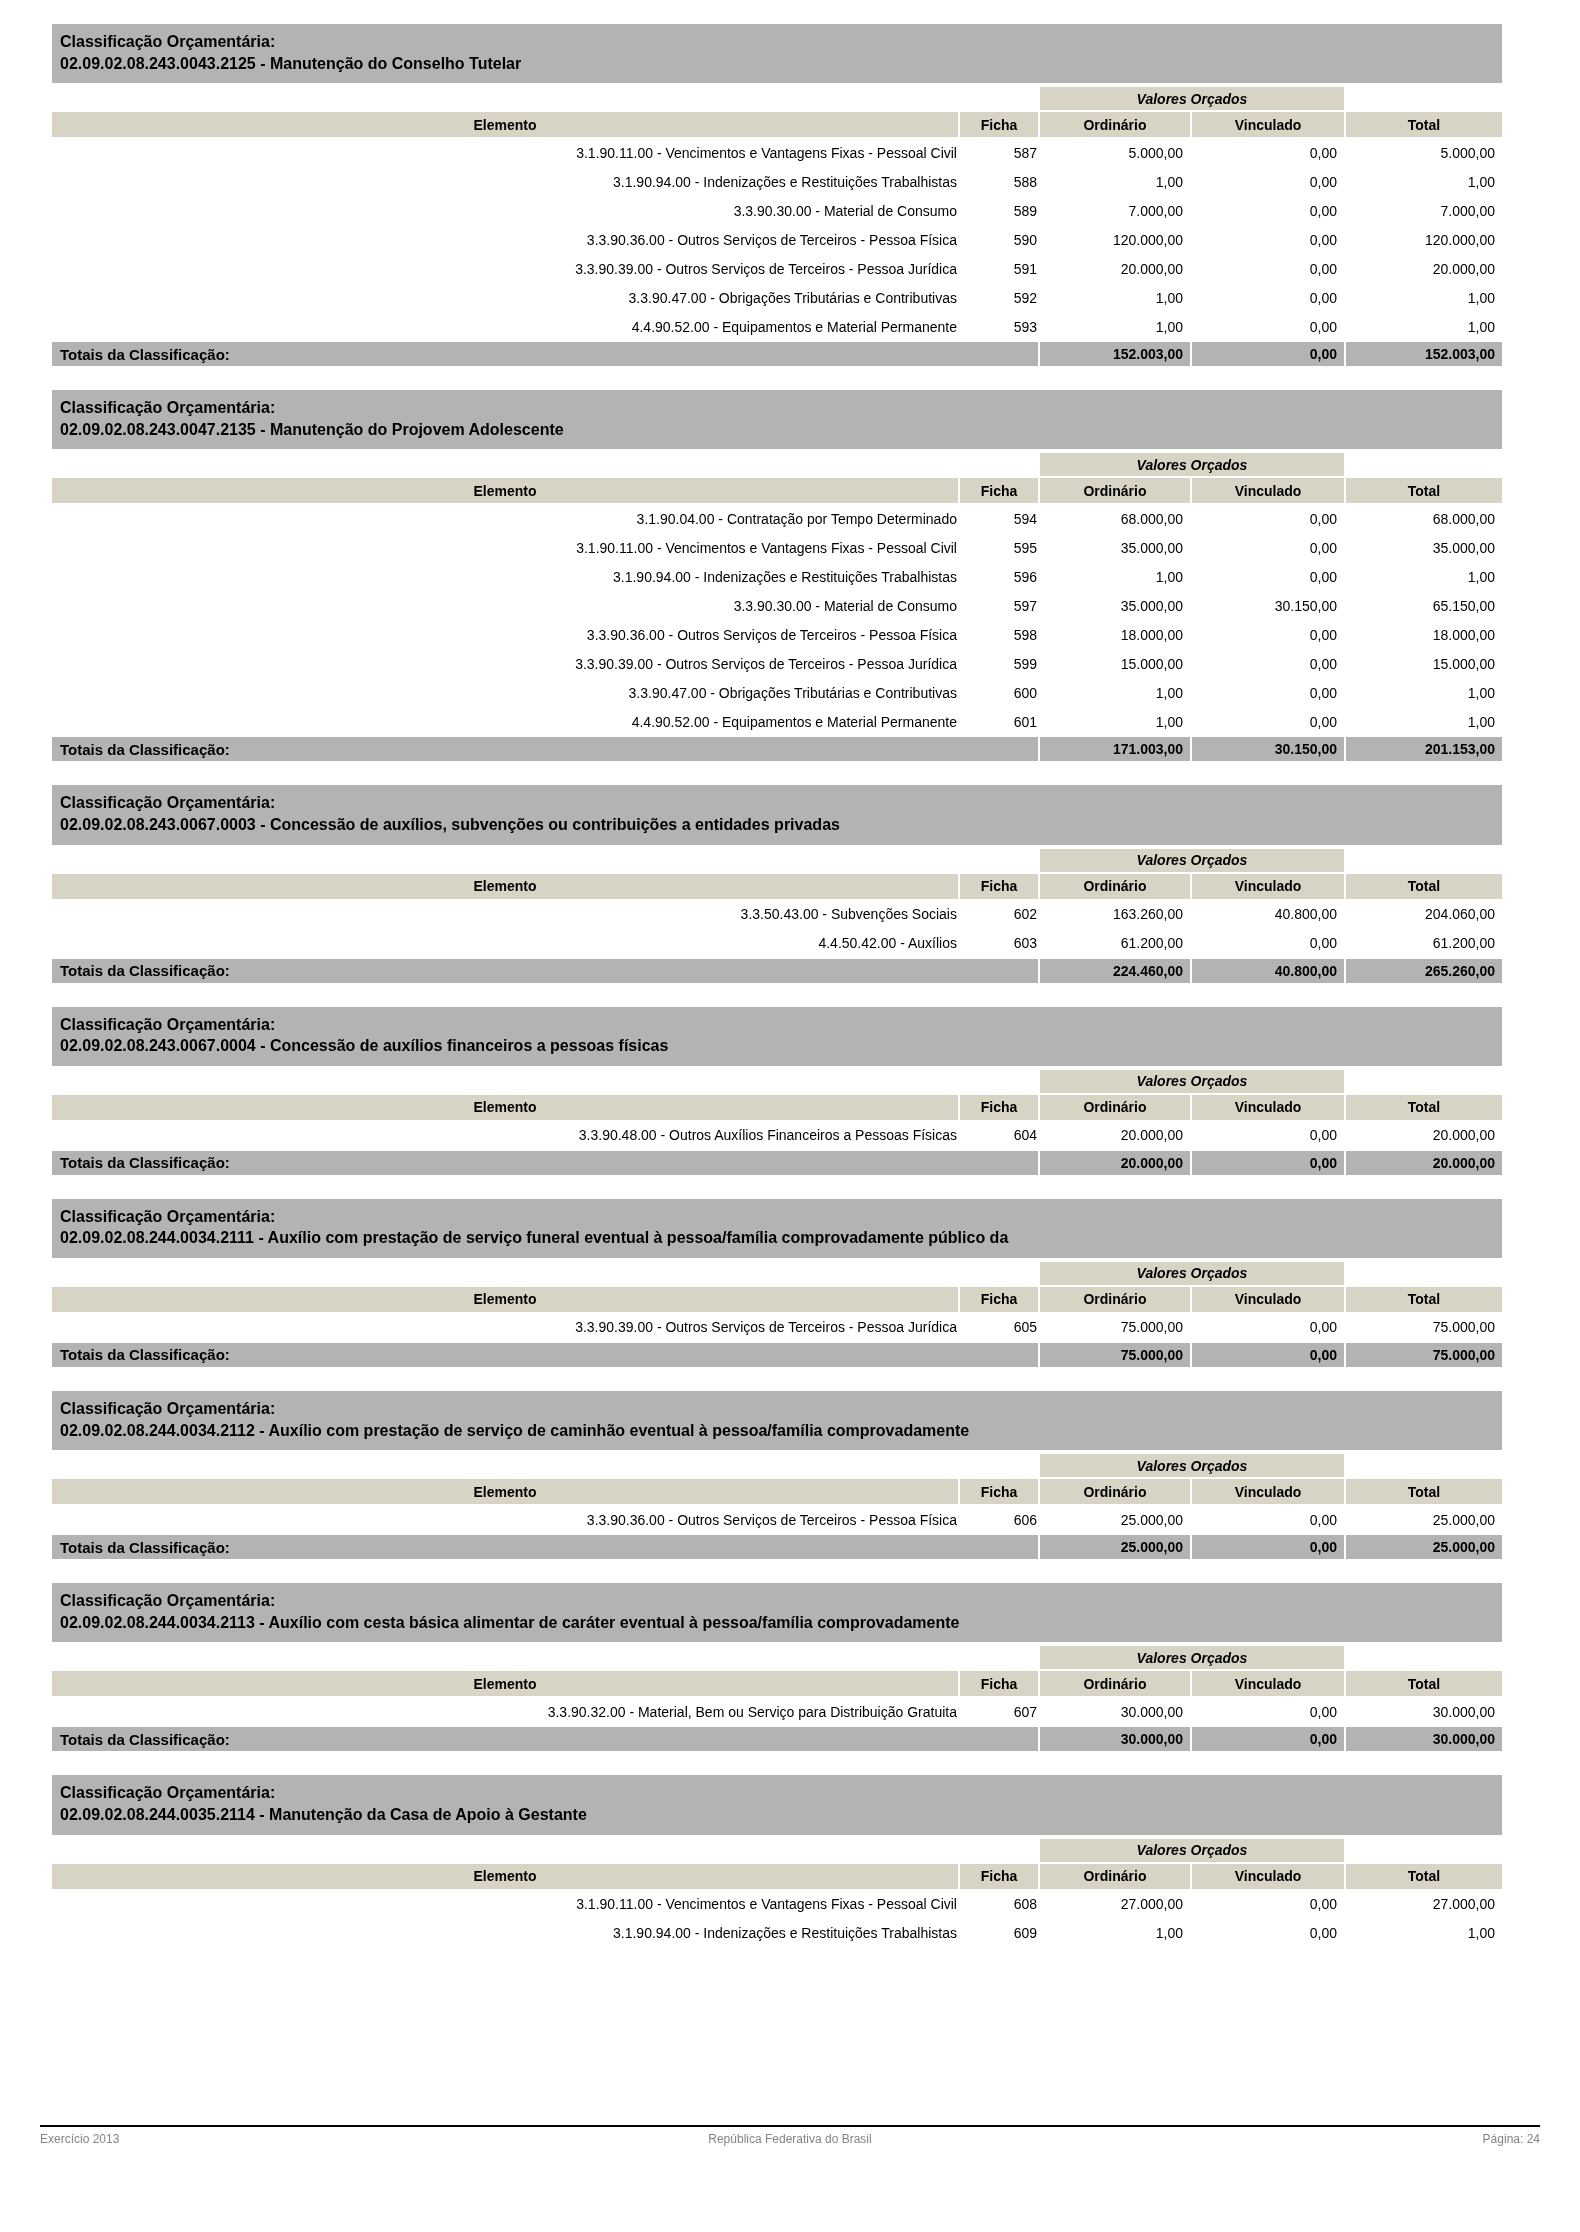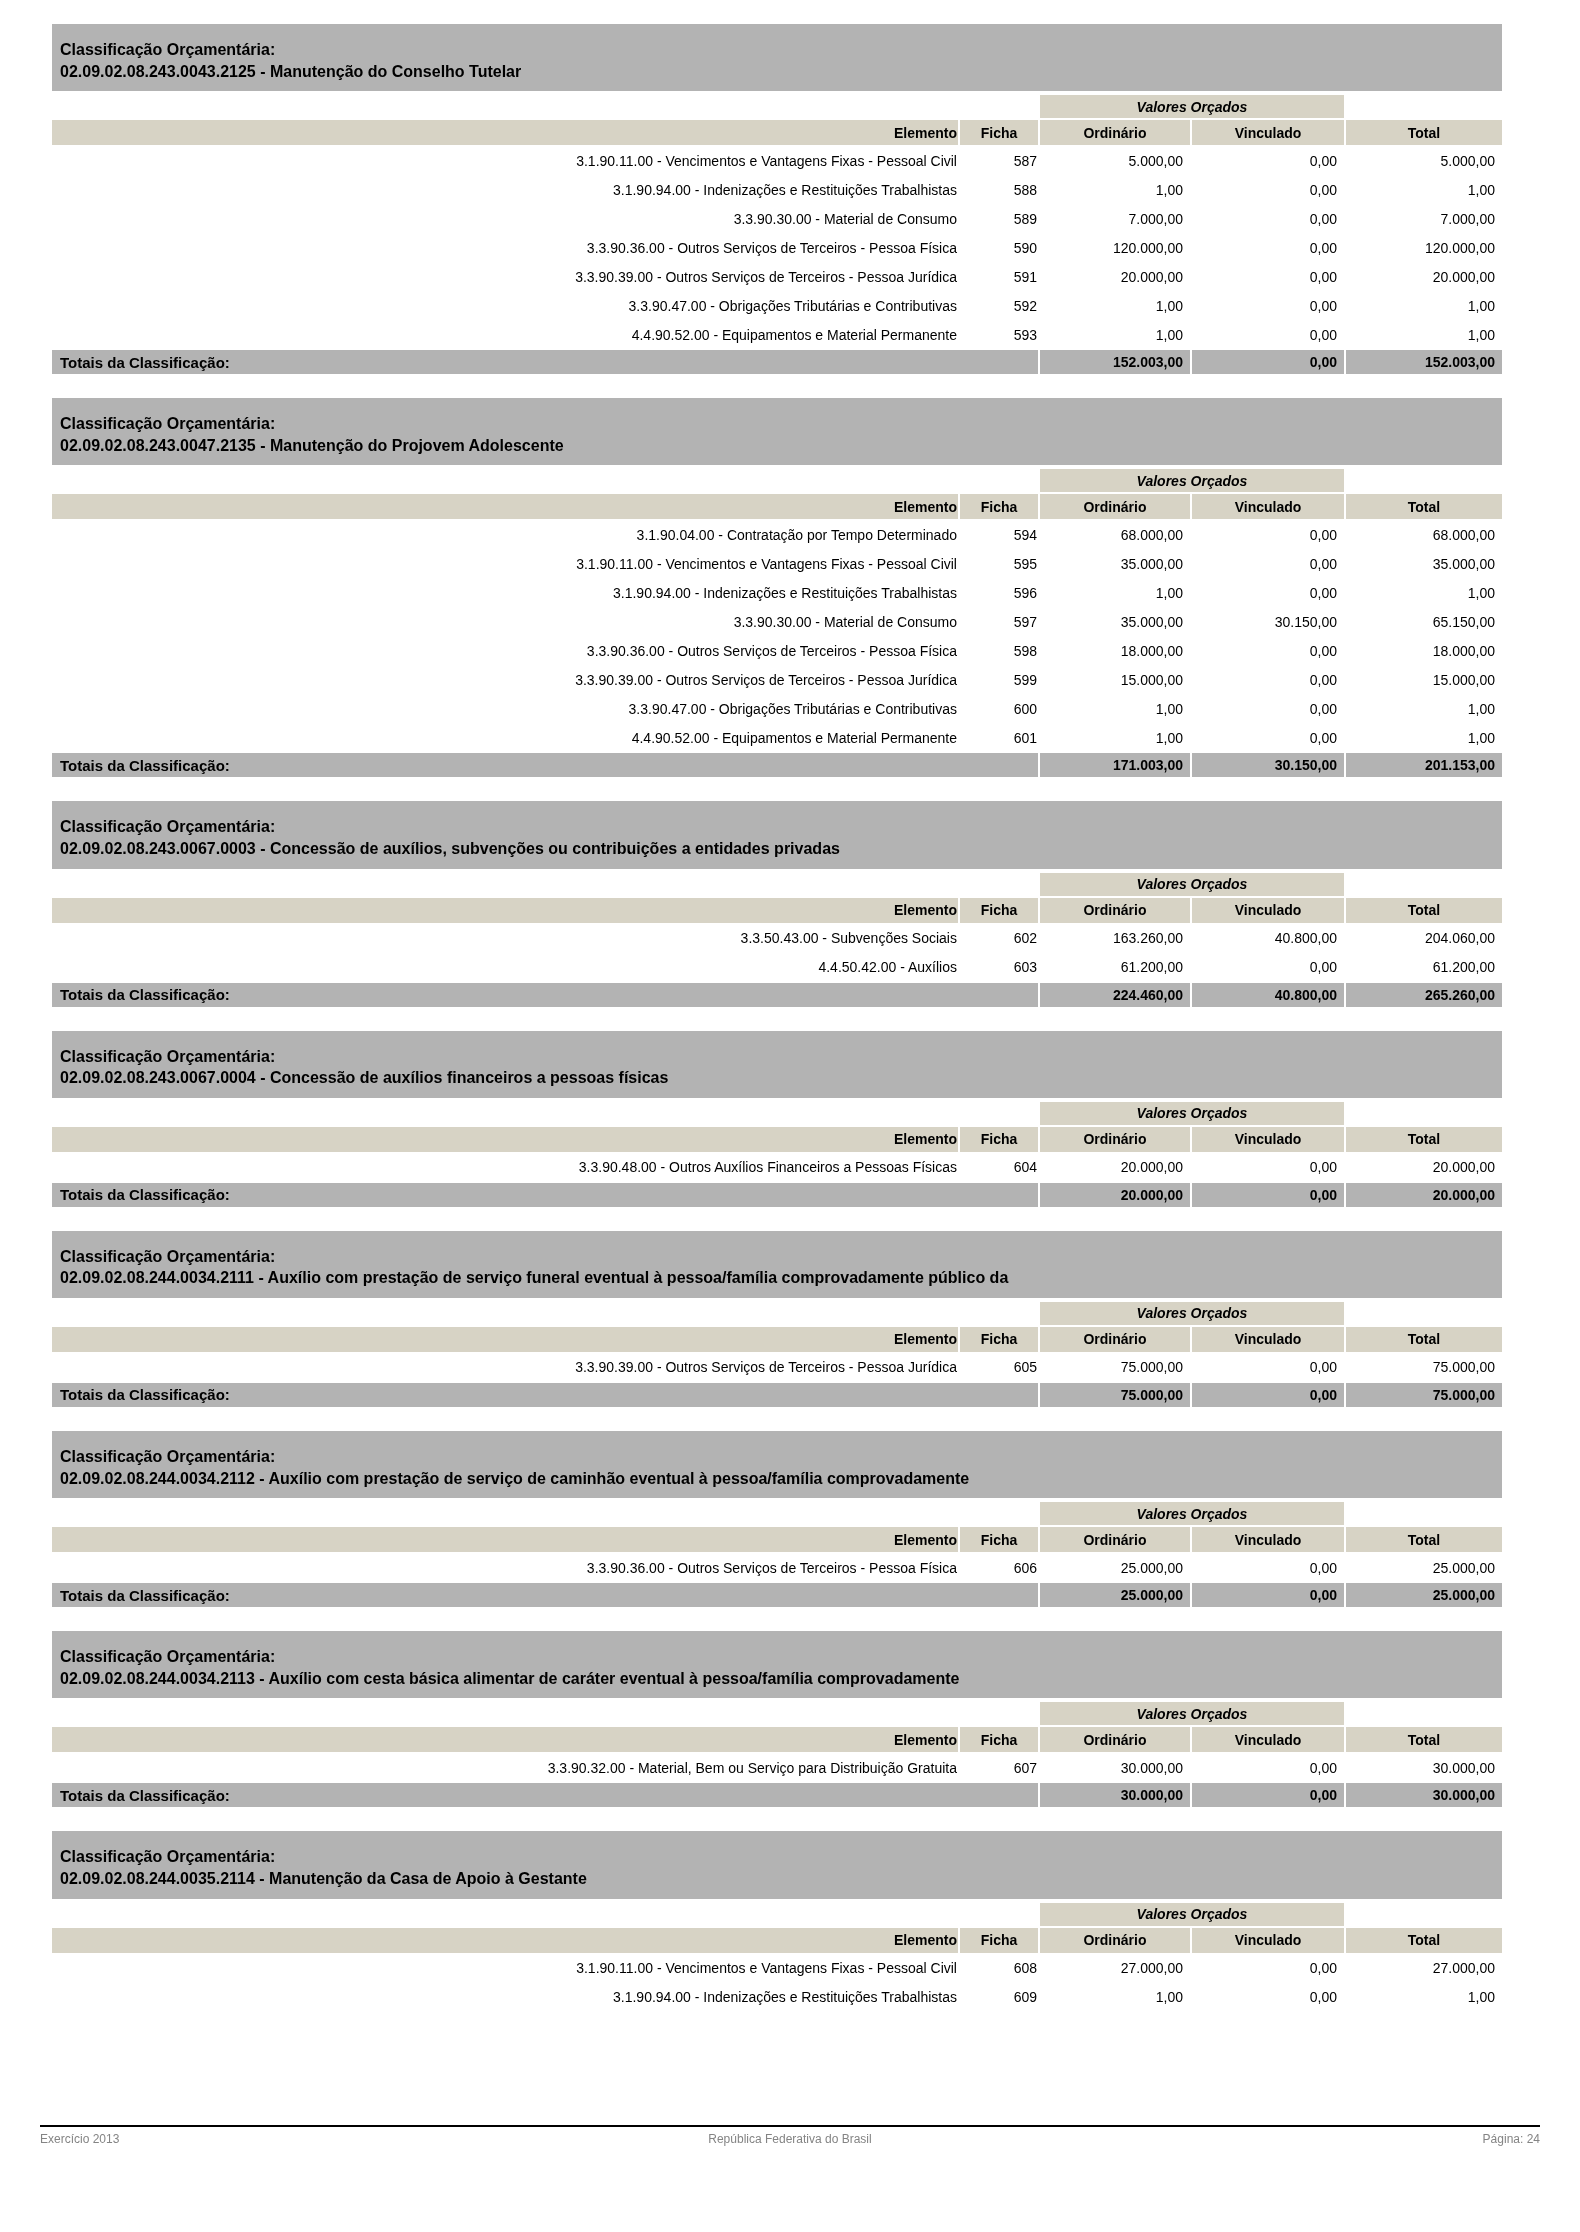--- a/index.html
+++ b/index.html
@@ -28,21 +28,21 @@
     margin-top: 9px;
     margin-left: 8px;
     border-bottom: 3px solid #000000;
   }
 
   
   .block { margin-top: 22px; }
   .block:first-child { margin-top: 24px; }
   .classification-box {
     background: #b3b3b3;
-    padding: 15px 10px 9px 8px;
+    padding: 7px 10px 9px 8px;
     font-size: 16px;
     font-weight: bold;
     line-height: 1.35;
   }
   .budget-table {
     width: calc(100% + 4px);
     margin-left: -2px;
     margin-top: 2px;
     border-collapse: separate;
     border-spacing: 2px;
@@ -66,21 +66,21 @@
 
   .col-row th {
     background: #d7d3c5;
     font-weight: bold;
     height: 25px;
     text-align: center;
     font-size: 14px;
     overflow: hidden;
     white-space: nowrap;
   }
-  .col-row th.col-elemento { text-align: right; }
+  .col-row th.col-elemento { text-align: center; }
 
   .data-row td {
     height: 27px;
     background: #ffffff;
     overflow: hidden;
     white-space: nowrap;
   }
   td.cell-elemento { text-align: right; padding-left: 7px; }
   td.cell-ficha    { text-align: right; }
   td.cell-num      { text-align: right; padding-right: 7px; }

